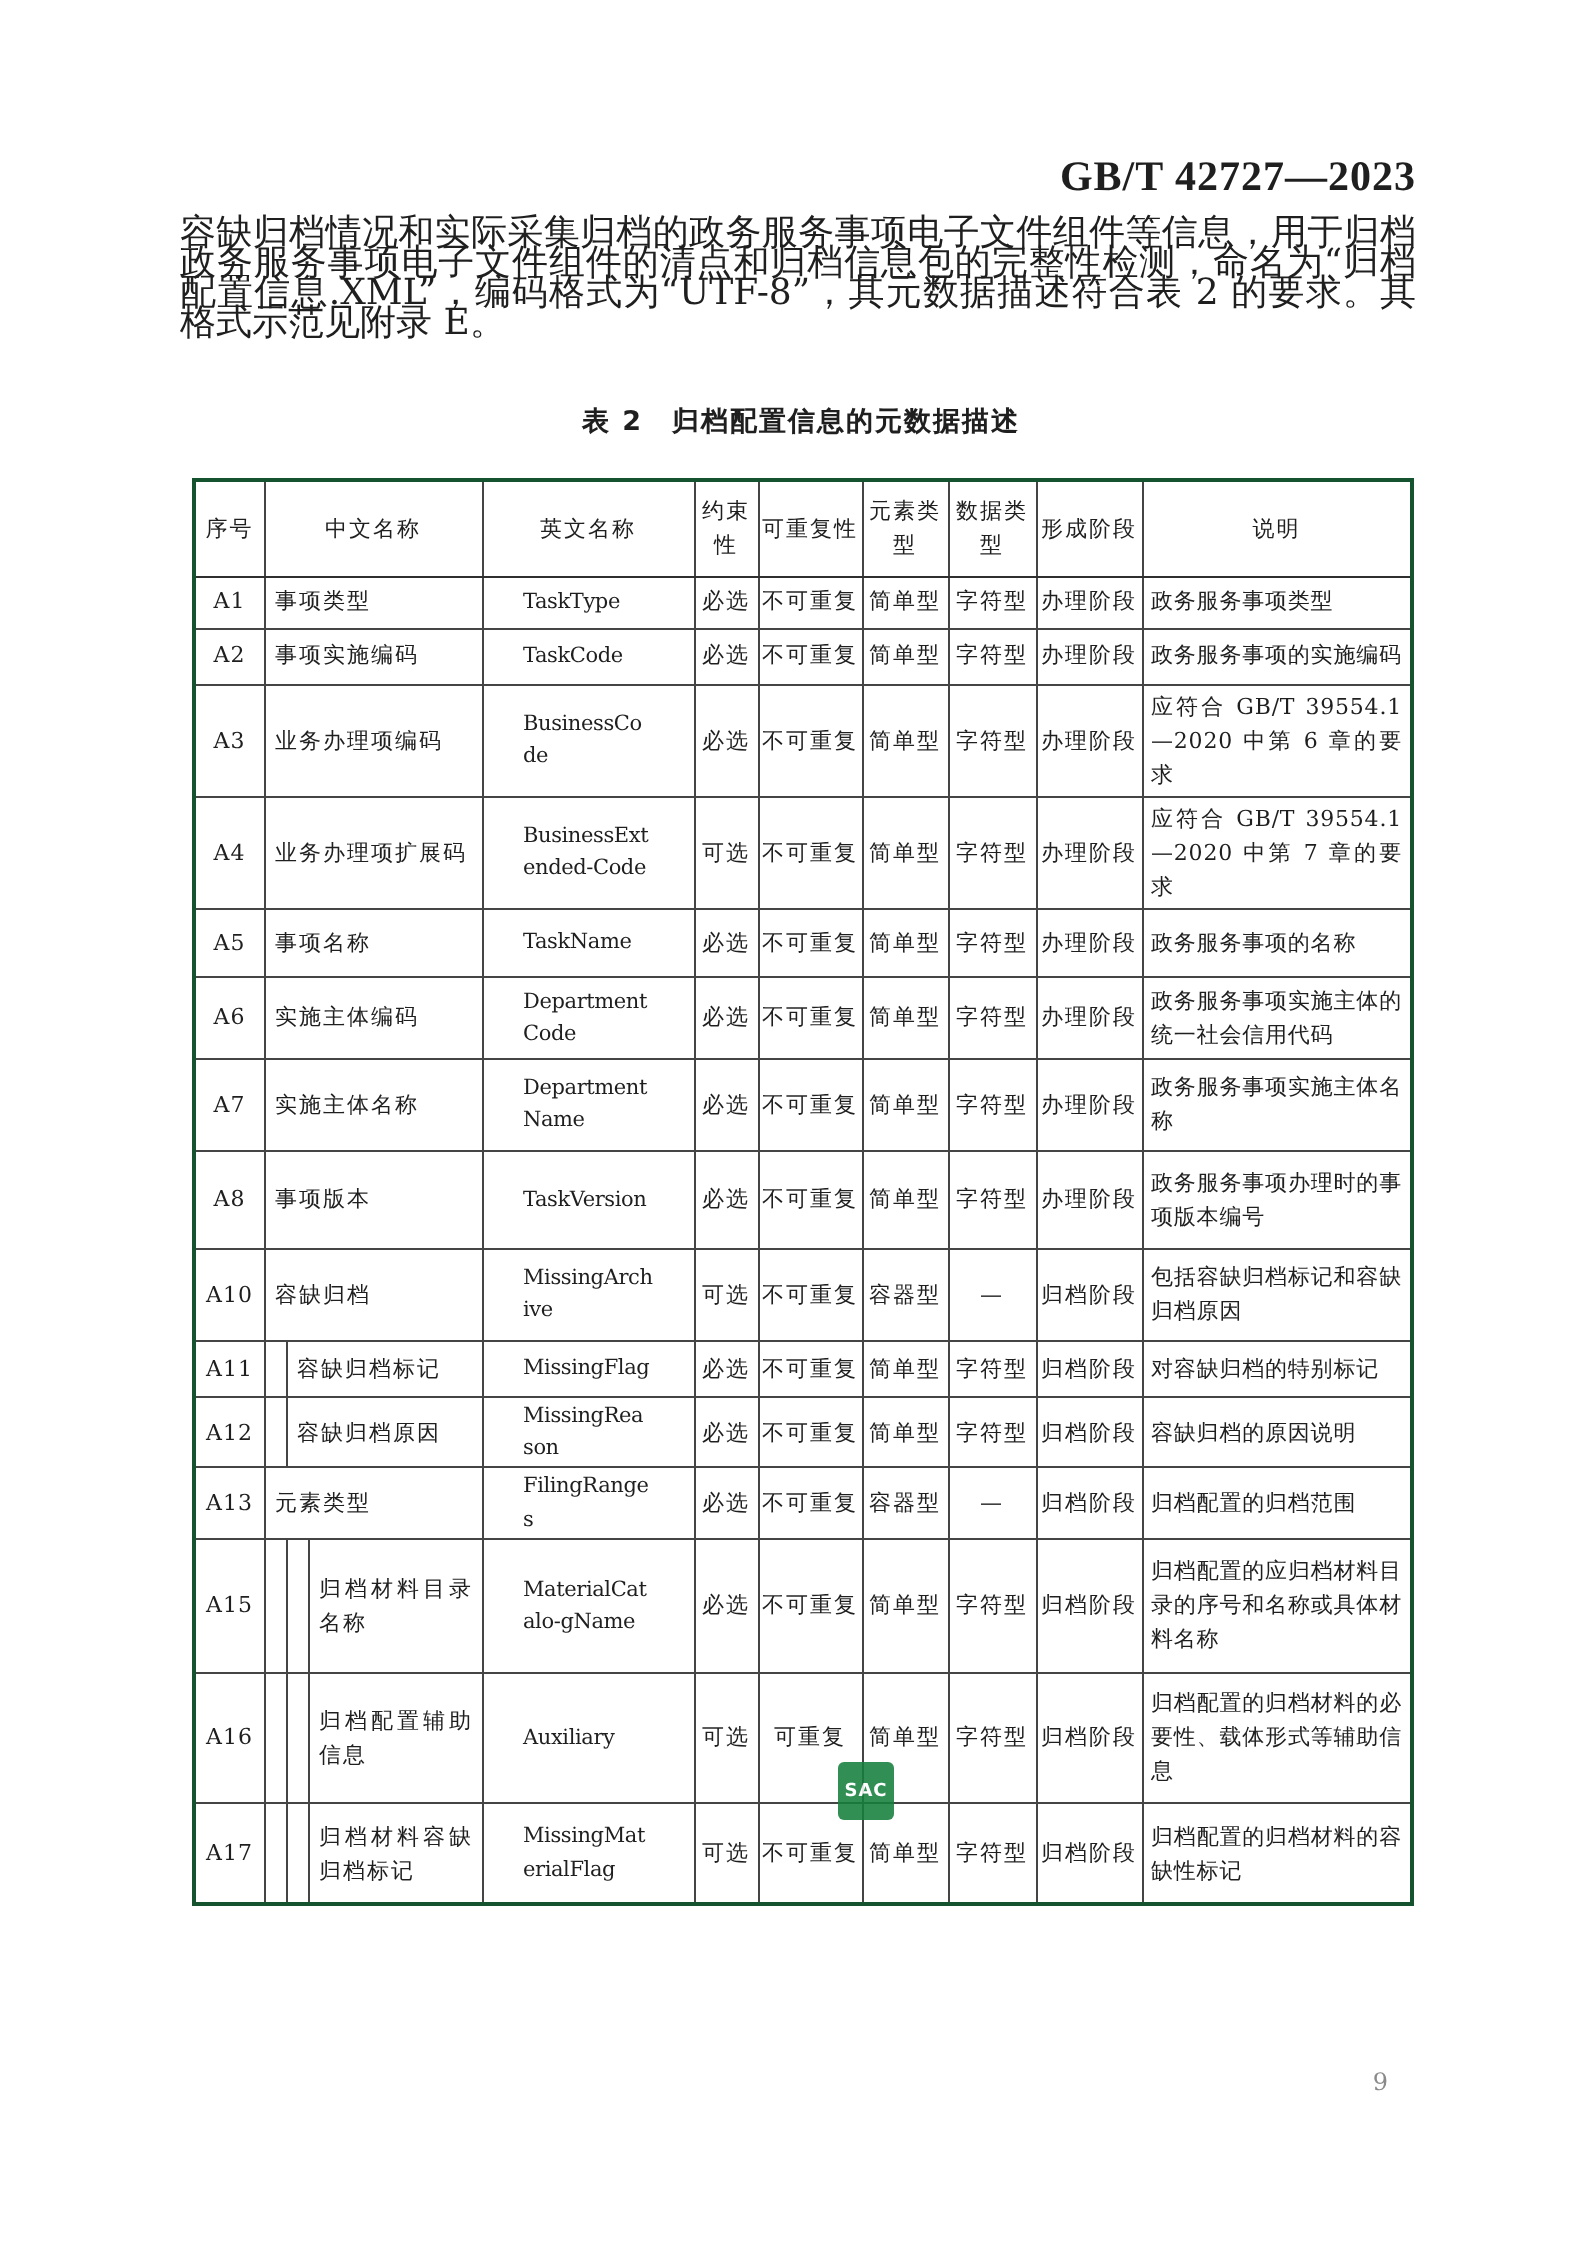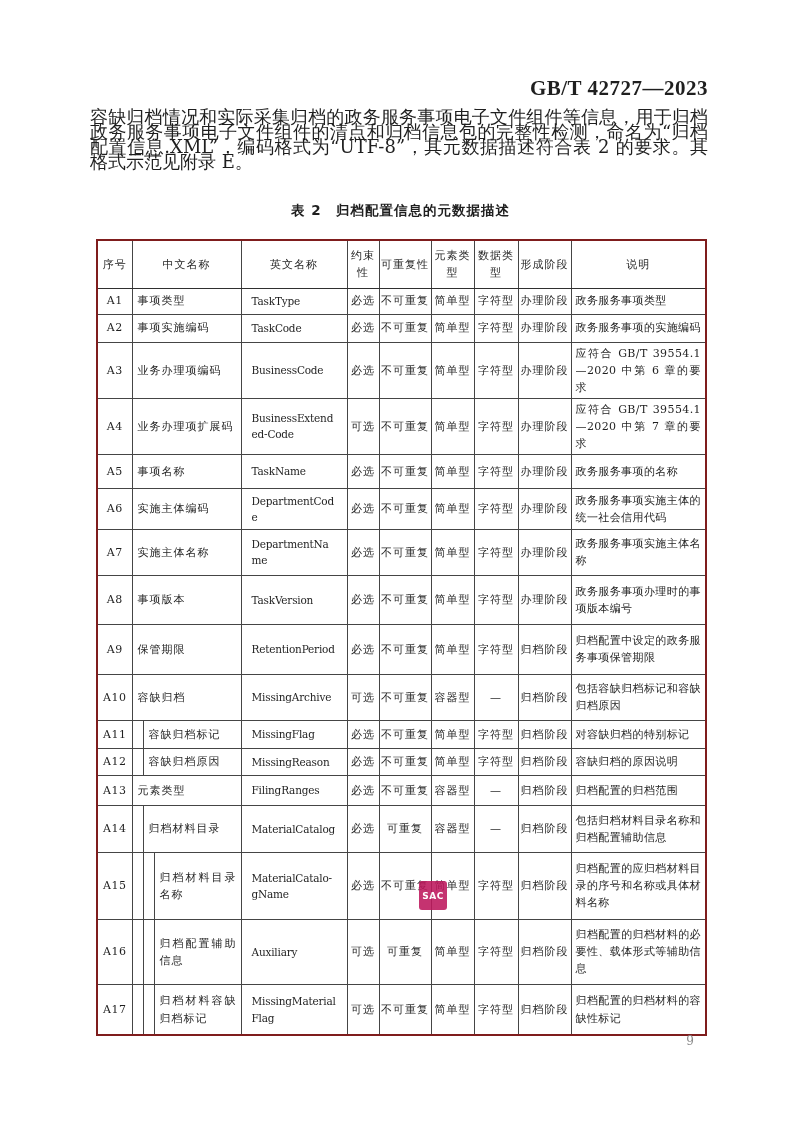--- a/index.html
+++ b/index.html
@@ -26,50 +26,50 @@
   }
   table.meta {
     position:absolute; left:96px; top:239px; width:609px;
     border-collapse:collapse; table-layout:fixed;
     font-size:11px; line-height:1.55;
   }
   table.meta th, table.meta td {
     border:1px solid #454545; vertical-align:middle;
     overflow:hidden;
   }
-  table.meta { border:2px solid #7f1d1d; }
+  table.meta { border:2px solid #14532d; }
   table.meta thead tr { height:48px; }
   table.meta thead th {
     font-weight:normal; text-align:center; padding:1px;
     letter-spacing:1px; border-bottom:1.5px solid #2f2f2f;
   }
   td.id-cell { text-align:center; letter-spacing:.5px; }
   td.cn-cell { position:relative; padding:0; }
   .indline {
     position:absolute; top:0; bottom:0; width:0;
     border-left:1px solid #454545;
   }
   .cntext {
     display:block; margin:2px 4px; text-align:justify; letter-spacing:1px;
   }
   td.en-cell {
-    padding:1px 10px; font-size:10.5px; letter-spacing:-.2px;
+    padding:1px 20px; font-size:10.5px; letter-spacing:-.2px;
     overflow-wrap:anywhere;
   }
   td.c-cell { text-align:center; letter-spacing:1px; padding:1px 0; }
   td.desc-cell {
     text-align:justify; letter-spacing:.4px; padding:2px 4px;
   }
   .page-number {
     position:absolute; top:1034px; right:100px;
     font-size:12px; color:#8a8a8a;
   }
   .watermark {
     position:absolute; left:419px; top:881px; width:28px; height:29px;
-    background:#be185d; border-radius:3px; opacity:.88;
+    background:#15803d; border-radius:3px; opacity:.88;
     display:flex; align-items:center; justify-content:center;
     color:#ffffff; font-weight:bold; font-size:9px;
     font-family:"DejaVu Sans","Liberation Sans",sans-serif;
     letter-spacing:.5px;
   }
 </style>
 </head>
 <body>
 
 <div class="page">
@@ -203,33 +203,20 @@
             <span class="cntext" style="margin-left: 5px;">事项版本</span>
           </td>
           <td class="en-cell">TaskVersion</td>
           <td class="c-cell">必选</td>
           <td class="c-cell">不可重复</td>
           <td class="c-cell">简单型</td>
           <td class="c-cell">字符型</td>
           <td class="c-cell">办理阶段</td>
           <td class="desc-cell">政务服务事项办理时的事项版本编号</td>
         </tr>
-        <tr style="height: 50px;">
-          <td class="id-cell">A9</td>
-          <td class="cn-cell">
-            <span class="cntext" style="margin-left: 5px;">保管期限</span>
-          </td>
-          <td class="en-cell">RetentionPeriod</td>
-          <td class="c-cell">必选</td>
-          <td class="c-cell">不可重复</td>
-          <td class="c-cell">简单型</td>
-          <td class="c-cell">字符型</td>
-          <td class="c-cell">归档阶段</td>
-          <td class="desc-cell">归档配置中设定的政务服务事项保管期限</td>
-        </tr>
         <tr style="height: 46px;">
           <td class="id-cell">A10</td>
           <td class="cn-cell">
             <span class="cntext" style="margin-left: 5px;">容缺归档</span>
           </td>
           <td class="en-cell">MissingArchive</td>
           <td class="c-cell">可选</td>
           <td class="c-cell">不可重复</td>
           <td class="c-cell">容器型</td>
           <td class="c-cell">—</td>
@@ -269,34 +256,20 @@
           <td class="cn-cell">
             <span class="cntext" style="margin-left: 5px;">元素类型</span>
           </td>
           <td class="en-cell">FilingRanges</td>
           <td class="c-cell">必选</td>
           <td class="c-cell">不可重复</td>
           <td class="c-cell">容器型</td>
           <td class="c-cell">—</td>
           <td class="c-cell">归档阶段</td>
           <td class="desc-cell">归档配置的归档范围</td>
-        </tr>
-        <tr style="height: 47px;">
-          <td class="id-cell">A14</td>
-          <td class="cn-cell">
-            <span class="indline" style="left: 10px;"></span>
-            <span class="cntext" style="margin-left: 16px;">归档材料目录</span>
-          </td>
-          <td class="en-cell">MaterialCatalog</td>
-          <td class="c-cell">必选</td>
-          <td class="c-cell">可重复</td>
-          <td class="c-cell">容器型</td>
-          <td class="c-cell">—</td>
-          <td class="c-cell">归档阶段</td>
-          <td class="desc-cell">包括归档材料目录名称和归档配置辅助信息</td>
         </tr>
         <tr style="height: 67px;">
           <td class="id-cell">A15</td>
           <td class="cn-cell">
             <span class="indline" style="left: 10px;"></span>
             <span class="indline" style="left: 21px;"></span>
             <span class="cntext" style="margin-left: 27px;">归档材料目录名称</span>
           </td>
           <td class="en-cell">MaterialCatalo-gName</td>
           <td class="c-cell">必选</td>

